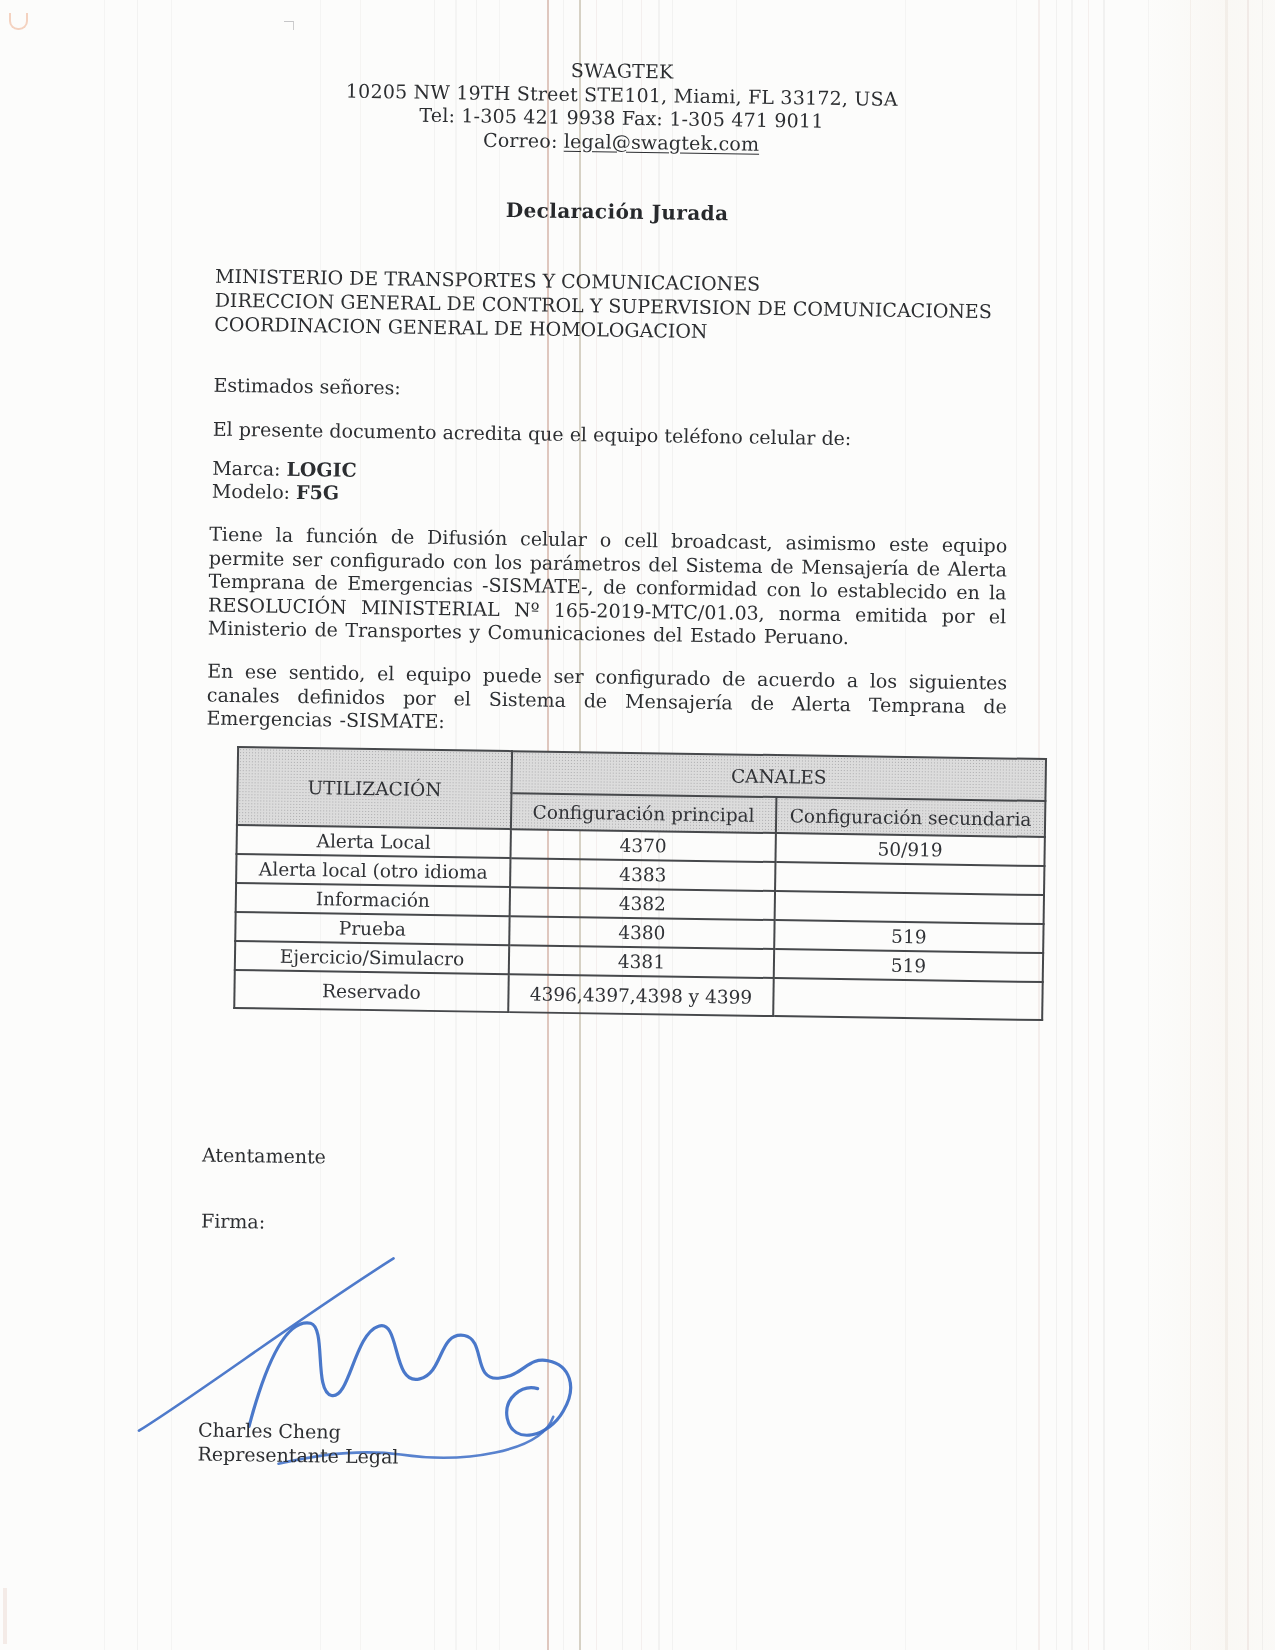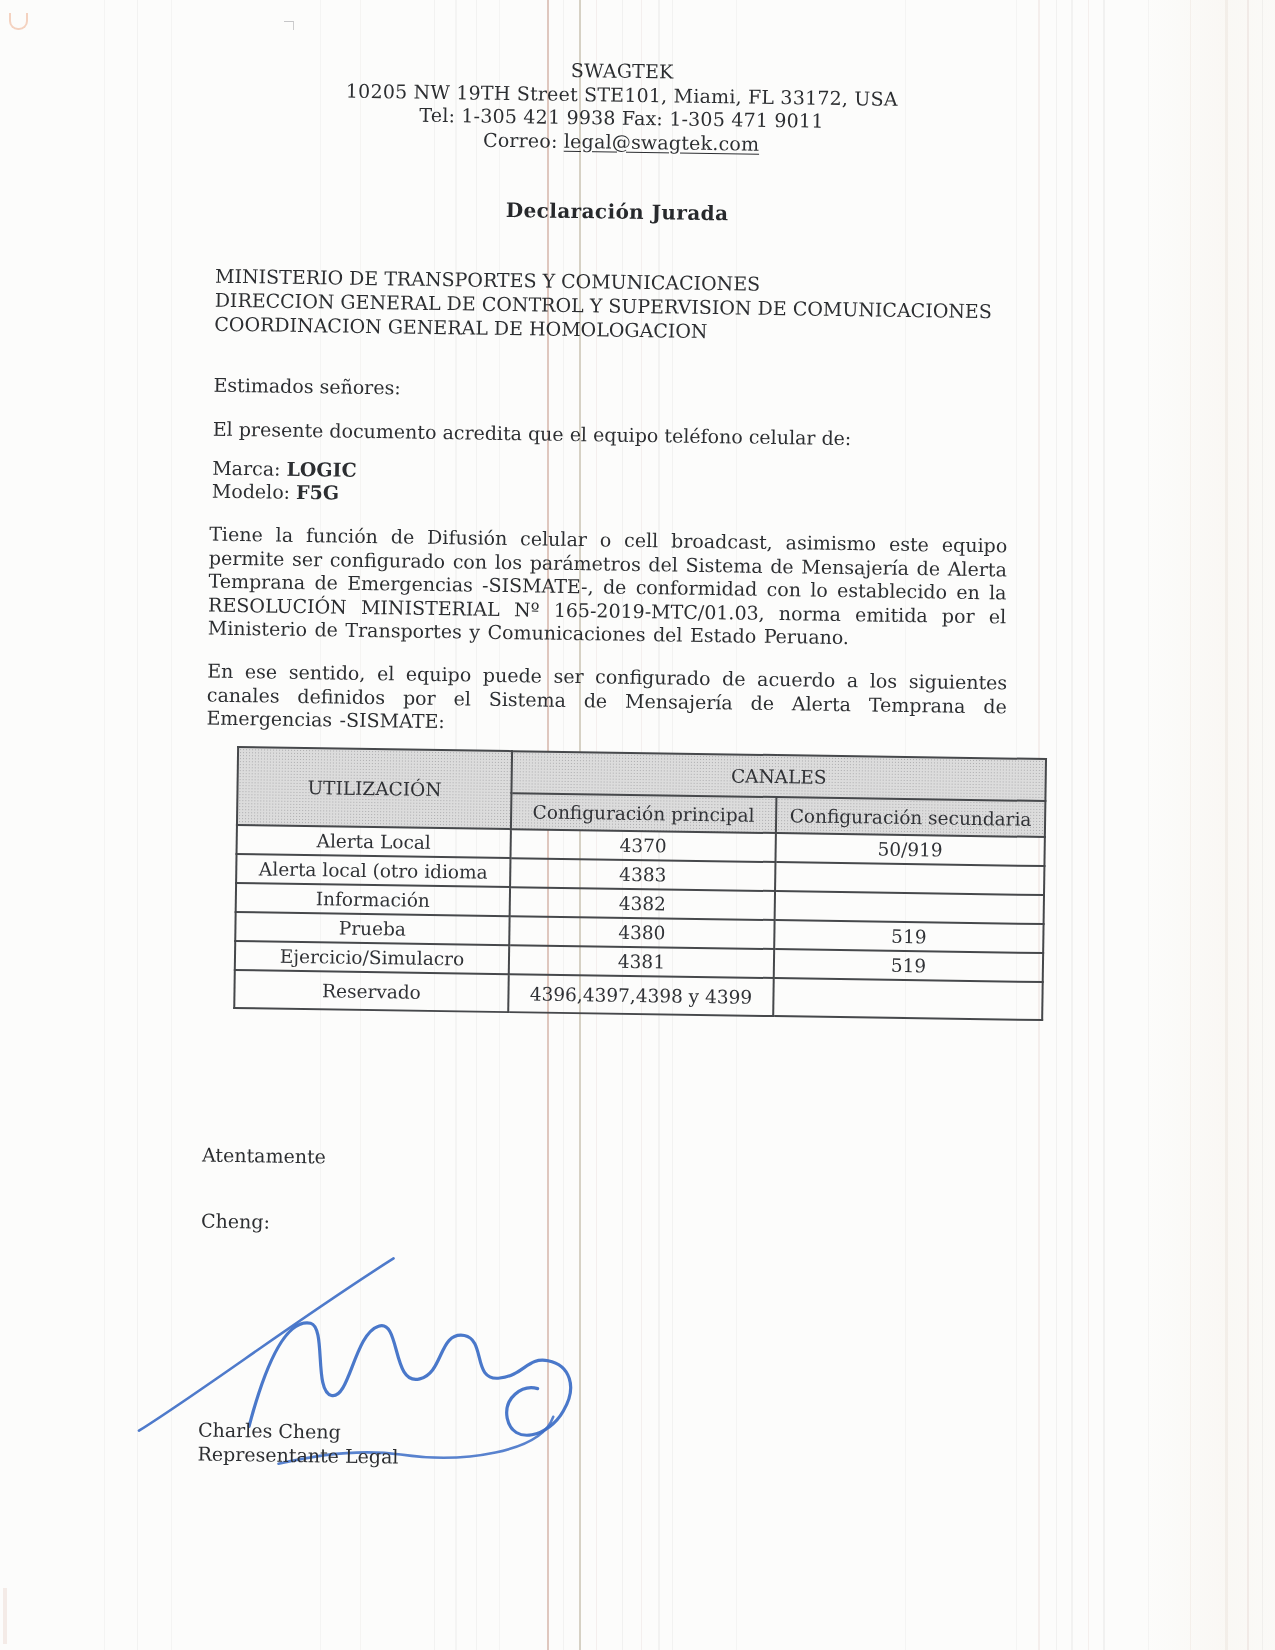--- a/index.html
+++ b/index.html
@@ -151,21 +151,21 @@
       </tr>
       <tr class="r-tall">
         <td>Reservado</td>
         <td>4396,4397,4398 y 4399</td>
         <td></td>
       </tr>
     </tbody>
       </table>
 
     <div class="abs body-text" style="left:207px;top:1150px;">Atentamente</div>
-    <div class="abs body-text" style="left:207px;top:1216px;">Cheng:</div>
+    <div class="abs body-text" style="left:207px;top:1216px;">Firma:</div>
 
     <svg class="sig-svg" width="460" height="240" viewBox="0 0 460 240">
       <path d="M18,190 C80,150 178,74 270,14" fill="none" stroke="#3b6cc5" stroke-width="2.6" stroke-linecap="round" opacity="0.9"></path>
       <path d="M128,184 C146,112 166,76 188,80 C204,84 192,148 210,152 C228,156 232,90 256,82 C278,74 270,142 298,134 C322,128 316,86 342,90 C364,94 350,136 378,132 C402,129 406,110 426,114 C448,118 456,140 442,164 C428,190 392,200 386,172 C382,152 400,138 416,142" fill="none" stroke="#3b6cc5" stroke-width="3.2" stroke-linecap="round" opacity="0.92"></path>
       <path d="M432,170 C420,206 342,218 280,210 C232,204 186,214 158,221" fill="none" stroke="#3b6cc5" stroke-width="2.6" stroke-linecap="round" opacity="0.85"></path>
     </svg>
 
     <div class="abs body-text" style="left:207px;top:1424px;line-height:24px;">
       <div>Charles Cheng</div>
       <div>Representante Legal</div>

